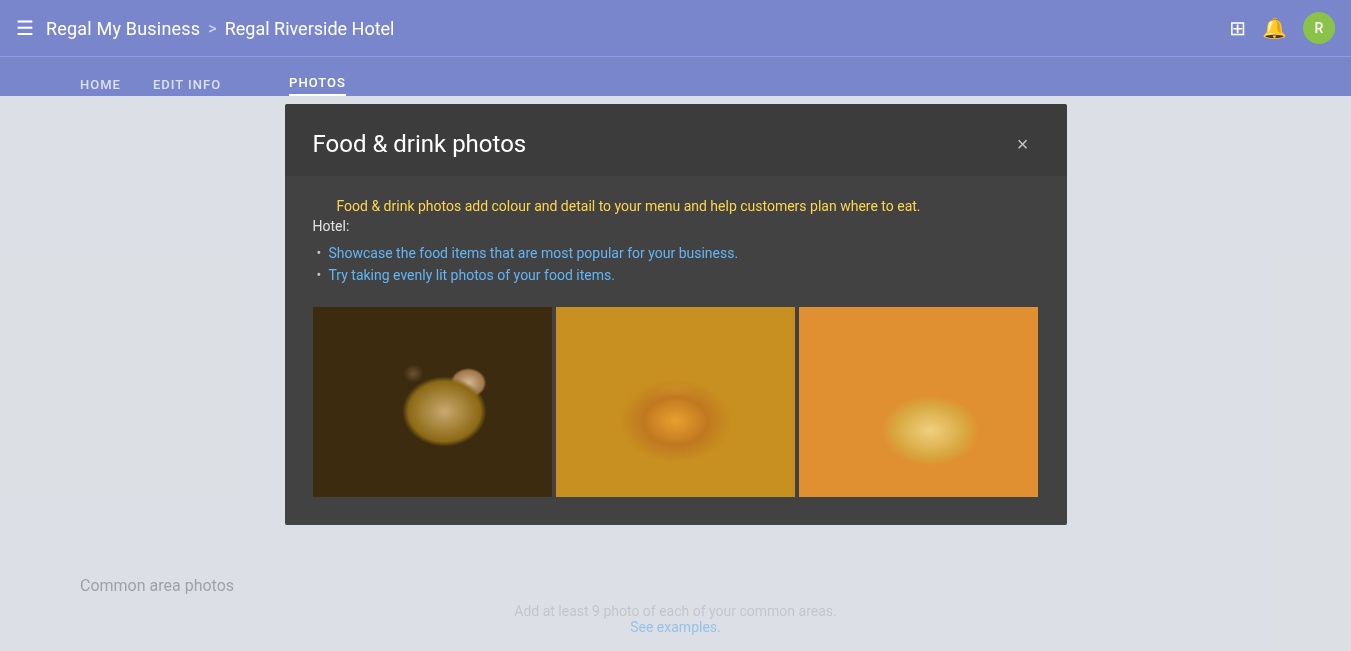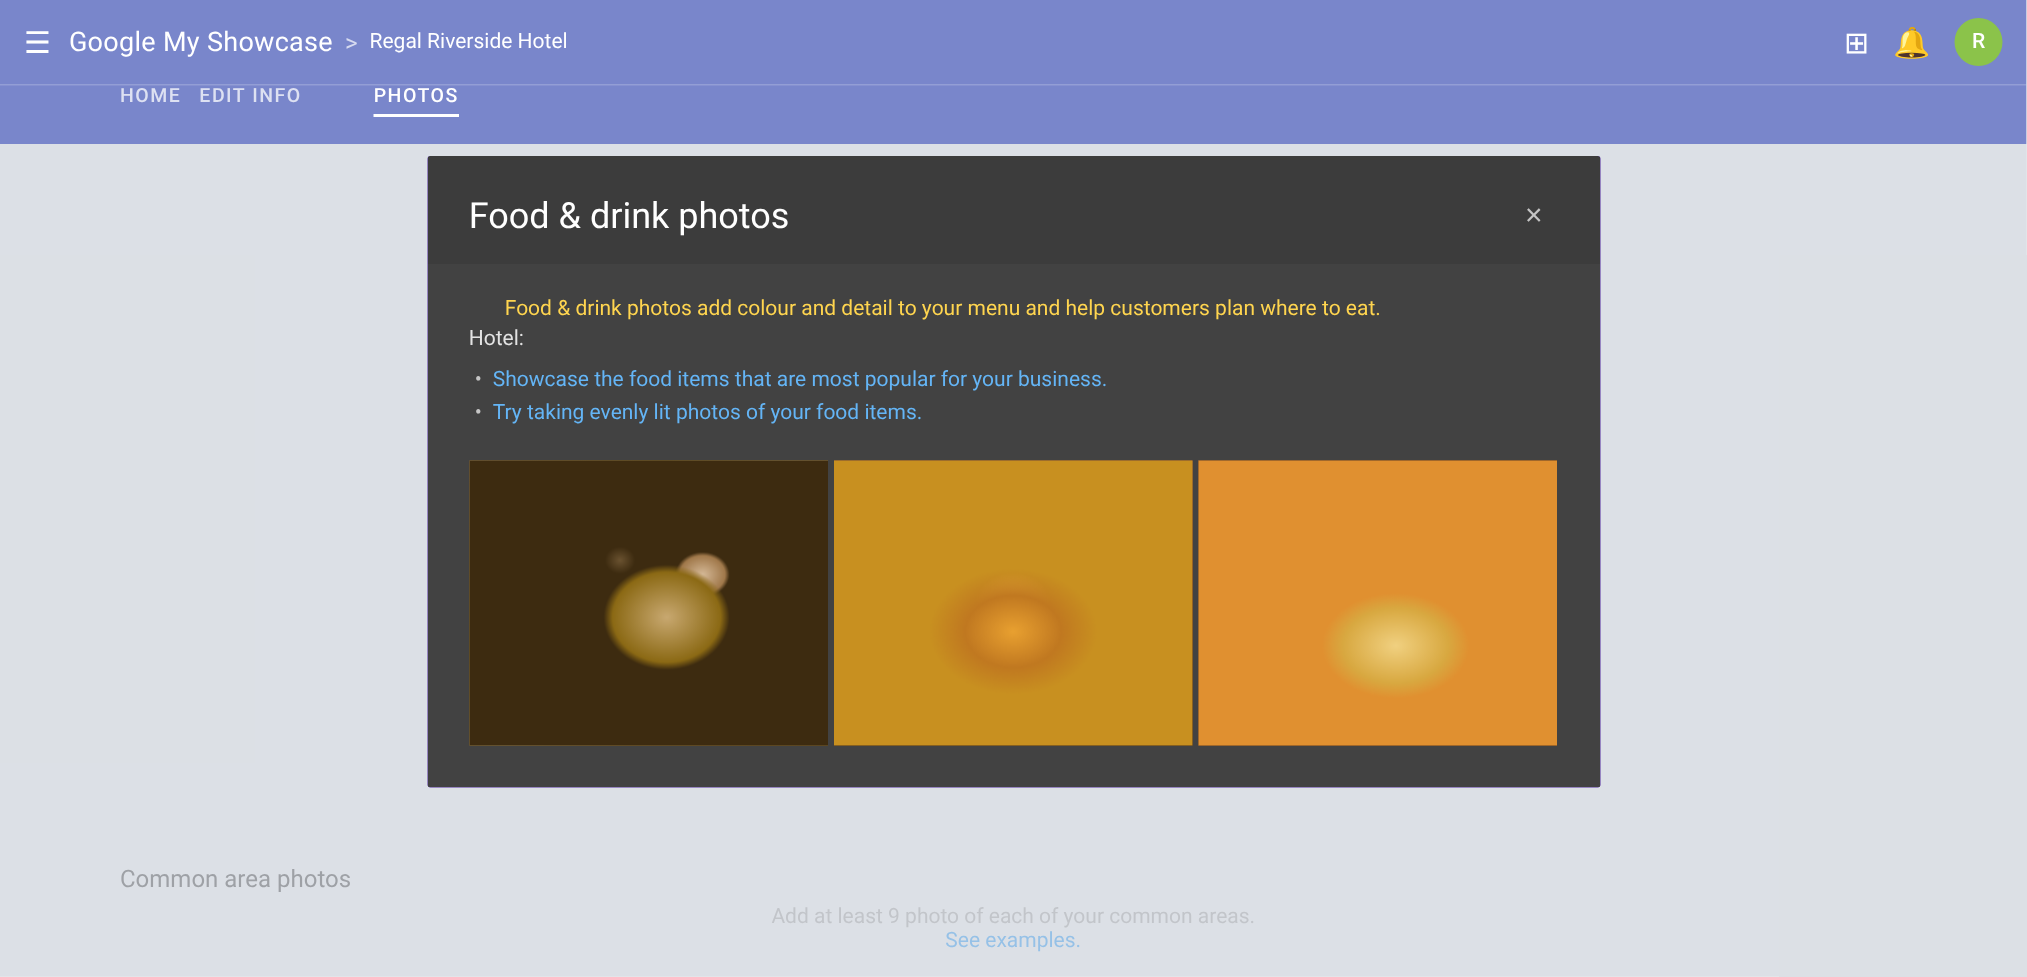--- a/index.html
+++ b/index.html
@@ -43,21 +43,21 @@
       font-size: 18px;
       font-weight: 400;
       letter-spacing: 0.2px;
     }
     .breadcrumb-sep {
       color: rgba(255,255,255,0.7);
       font-size: 16px;
     }
     .breadcrumb-hotel {
       color: white;
-      font-size: 14px;
+      font-size: 18px;
       font-weight: 400;
     }
     .top-bar-right {
       display: flex;
       align-items: center;
       gap: 16px;
     }
     .grid-icon {
       color: white;
       font-size: 20px;
@@ -80,23 +80,23 @@
       font-size: 14px;
       font-weight: 500;
       cursor: pointer;
     }
 
     
     .sub-nav {
       background: #7986cb;
       height: 40px;
       display: flex;
-      align-items: flex-start;
+      align-items: flex-end;
       padding: 0 80px;
-      gap: 12px;
+      gap: 32px;
       border-top: 1px solid rgba(255,255,255,0.2);
     }
     .sub-nav-item {
       color: rgba(255,255,255,0.75);
       font-size: 13px;
       font-weight: 500;
       letter-spacing: 1px;
       text-transform: uppercase;
       cursor: pointer;
       padding-bottom: 4px;
@@ -122,21 +122,21 @@
       z-index: 5;
     }
 
     
     .modal {
       position: absolute;
       top: 8px;
       left: 50%;
       transform: translateX(-50%);
       width: 782px;
-      background: #8b5cf6;
+      background: #5eead4;
       border-radius: 2px;
       z-index: 20;
       overflow: hidden;
     }
     .modal-header {
       background: #3c3c3c;
       padding: 24px 28px 16px 28px;
       display: flex;
       align-items: center;
       justify-content: space-between;
@@ -257,21 +257,21 @@
       cursor: pointer;
     }
   </style>
 </head>
 <body>
 
 <div class="top-bar">
   <div class="top-bar-left">
     <span class="hamburger-icon">☰</span>
     <div class="breadcrumb">
-      <span class="breadcrumb-gmb">Google My Showcase</span>
+      <span class="breadcrumb-gmb">Regal My Business</span>
       <span class="breadcrumb-sep">&gt;</span>
       <span class="breadcrumb-hotel">Regal Riverside Hotel</span>
     </div>
   </div>
   <div class="top-bar-right">
     <span class="grid-icon">⊞</span>
     <span class="bell-icon">🔔</span>
     <div class="avatar">R</div>
   </div>
 </div>

